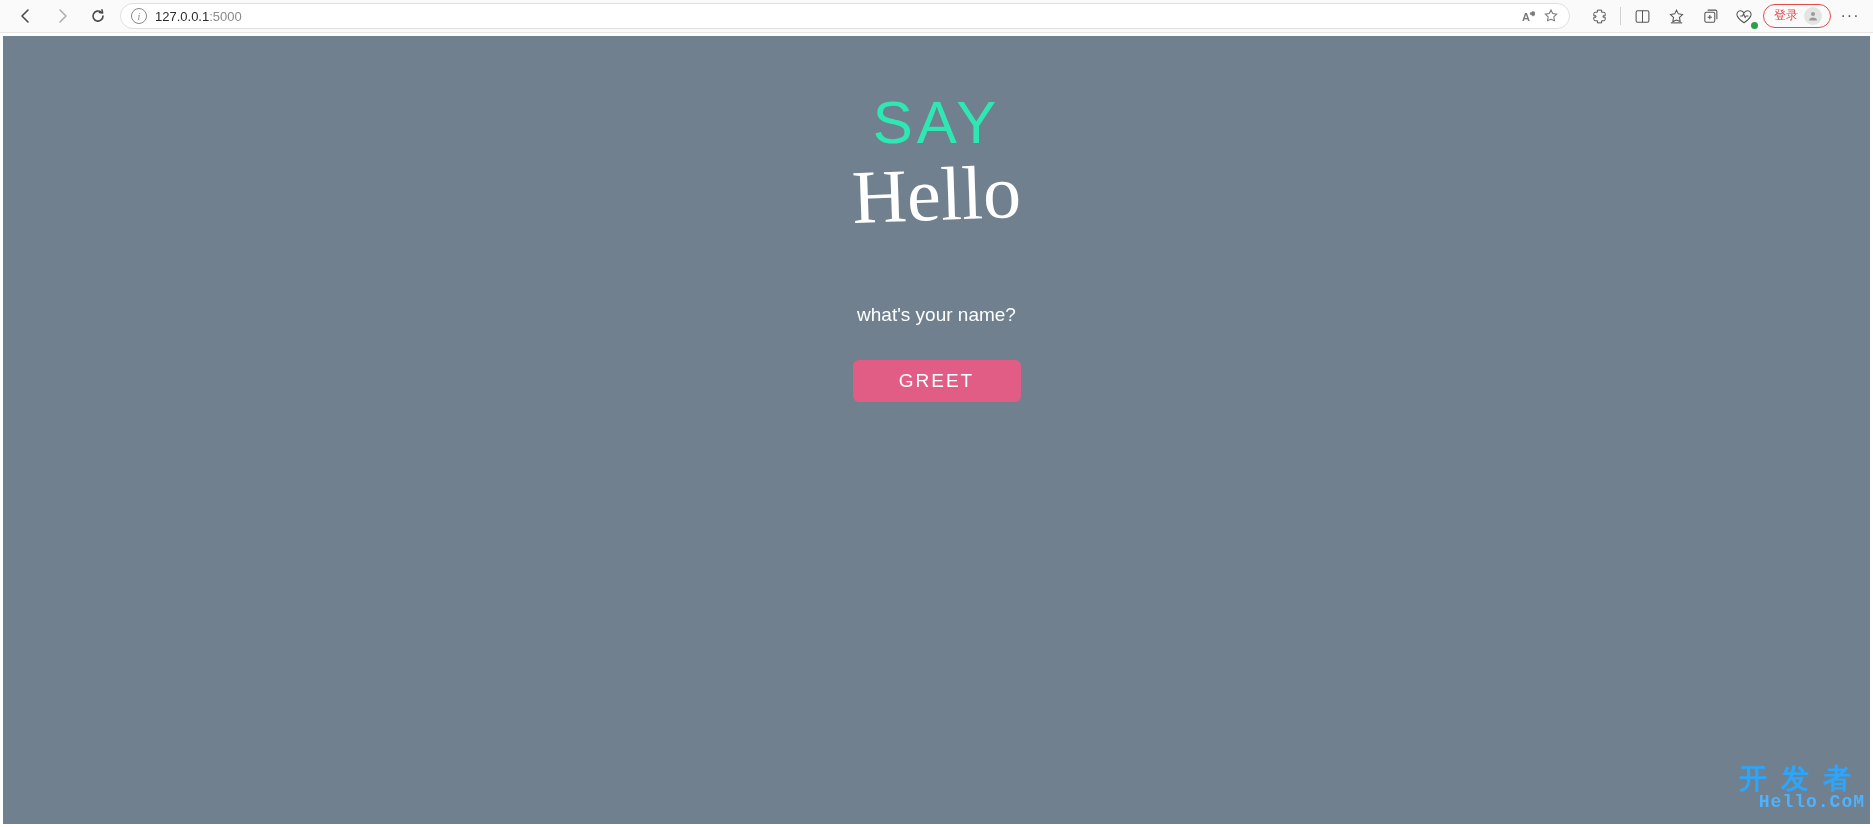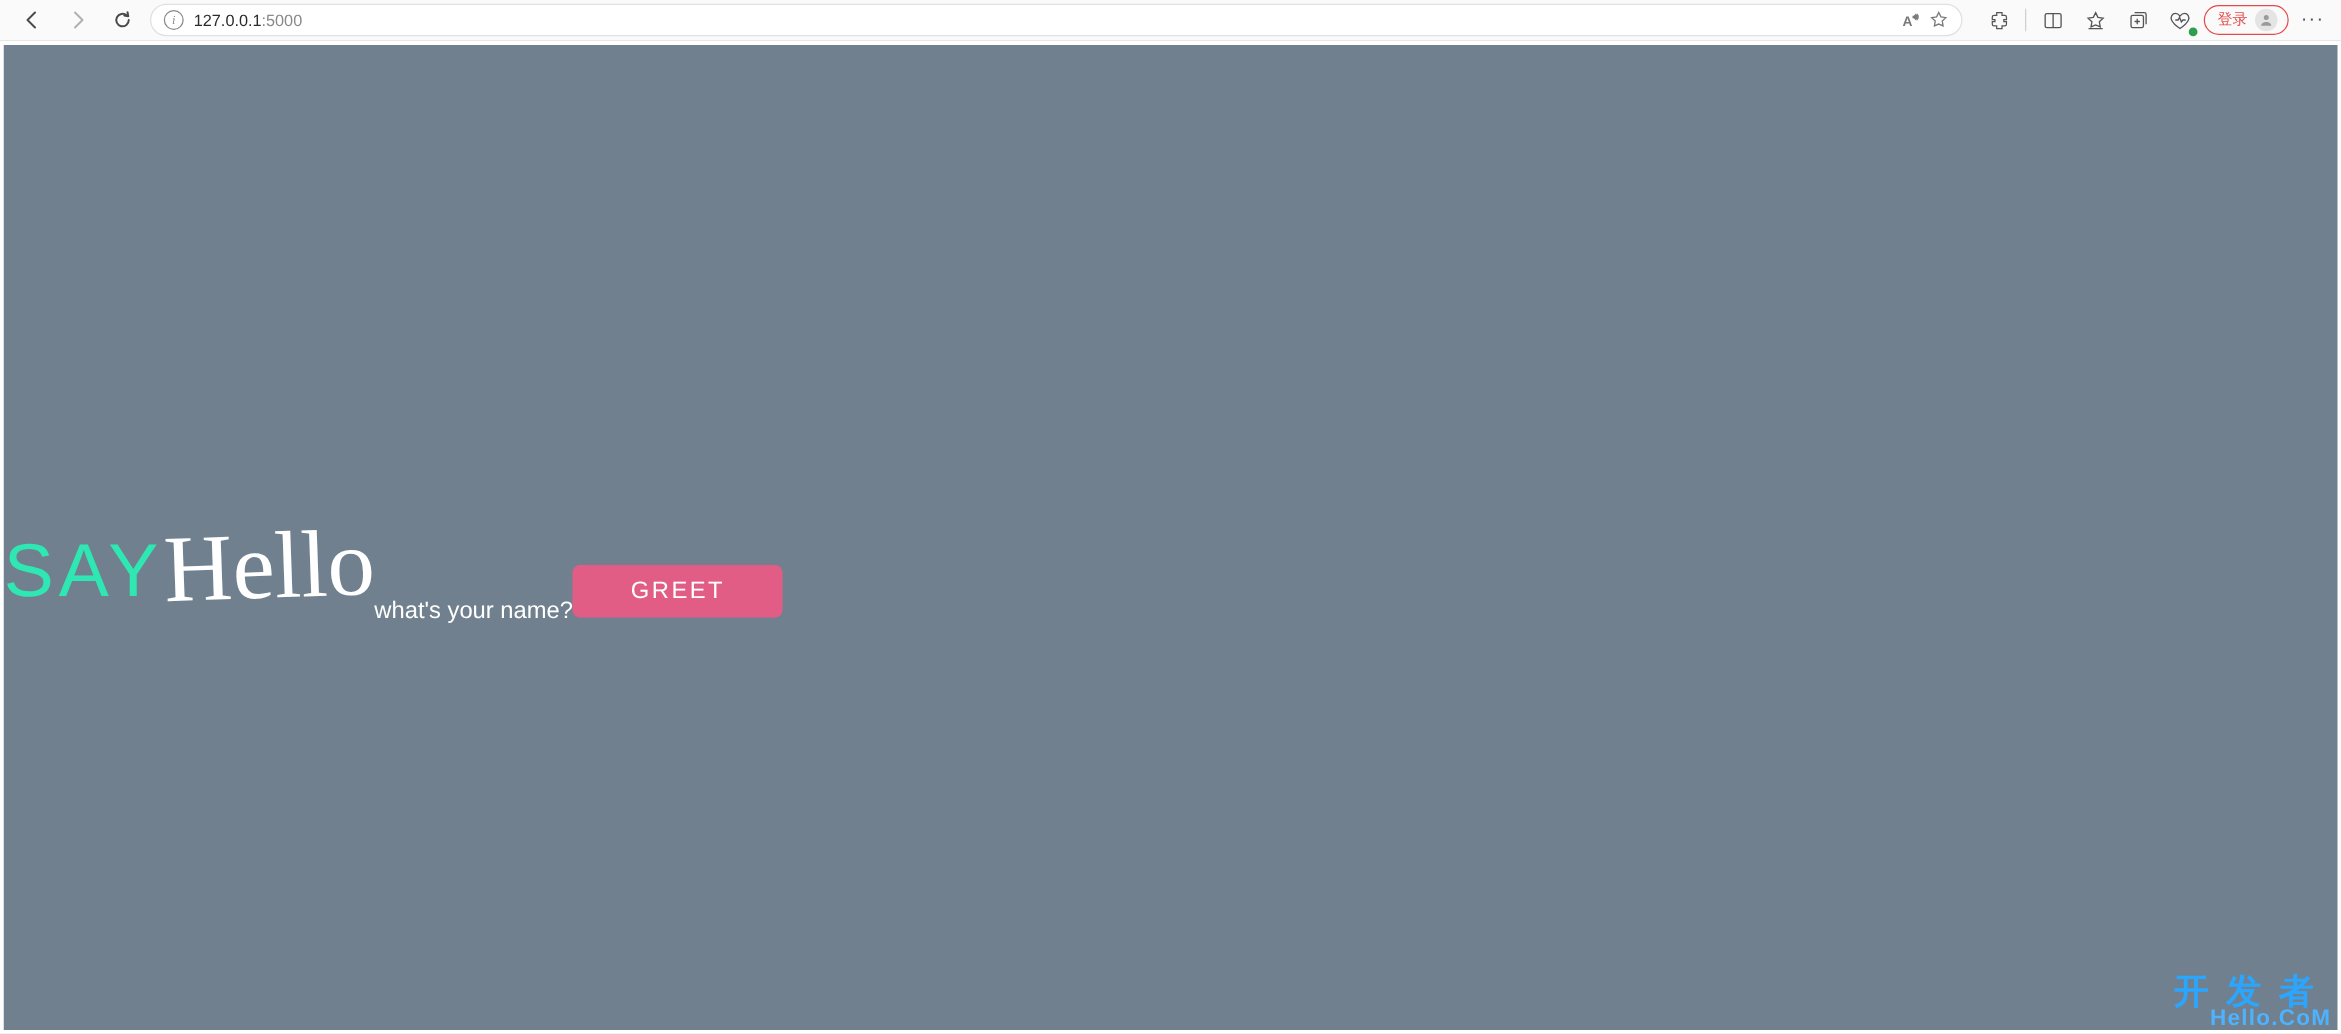--- a/index.html
+++ b/index.html
@@ -64,21 +64,21 @@
   .viewport {
     position:relative;
     width:100%;
     height:calc(827px - 33px);
     background:#fff;
     padding:3px;
   }
   .page {
     width:100%;height:100%;
     background:#70808e;
-    display:flex;flex-direction:row;align-items:center;
+    display:flex;flex-direction:column;align-items:center;
     padding-top:52px;
   }
   .title-say {
     font-size:60px;
     color:#2fe7b2;
     letter-spacing:4px;
     font-weight:300;
     font-family:"Segoe UI Light","Segoe UI",Arial,sans-serif;
   }
   .title-hello {
@@ -107,24 +107,24 @@
     margin-top:34px;
     width:168px;height:42px;
     border:none;border-radius:6px;
     background:#e15d86;
     color:#fff;font-size:19px;letter-spacing:2px;
     cursor:pointer;
   }
 
   
   .watermark {
-    position:absolute;right:8px;bottom:4px;
+    position:absolute;right:8px;bottom:16px;
     text-align:right;line-height:1;
     pointer-events:none;user-select:none;
-    font-family:Liberation Sans, sans-serif;
+    font-family:Liberation Mono, monospace;
   }
   .watermark .l1 { color:#2aa6ff;font-size:28px;letter-spacing:14px;font-weight:700;}
   .watermark .l2 { color:#4db2ff;font-size:18px;letter-spacing:1px;margin-top:-2px;font-weight:600;}
 
   svg { display:block; }
 </style>
 </head>
 <body>
 
 <div class="chrome">

